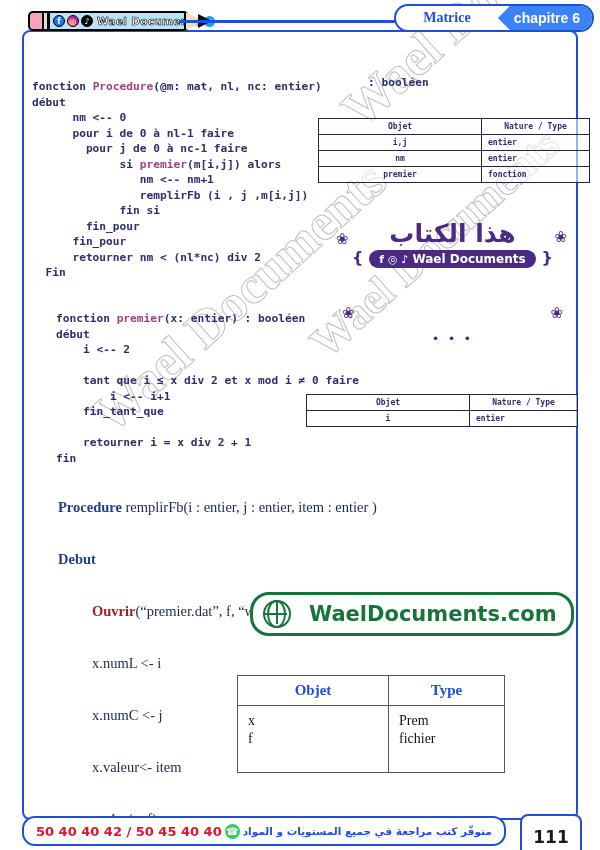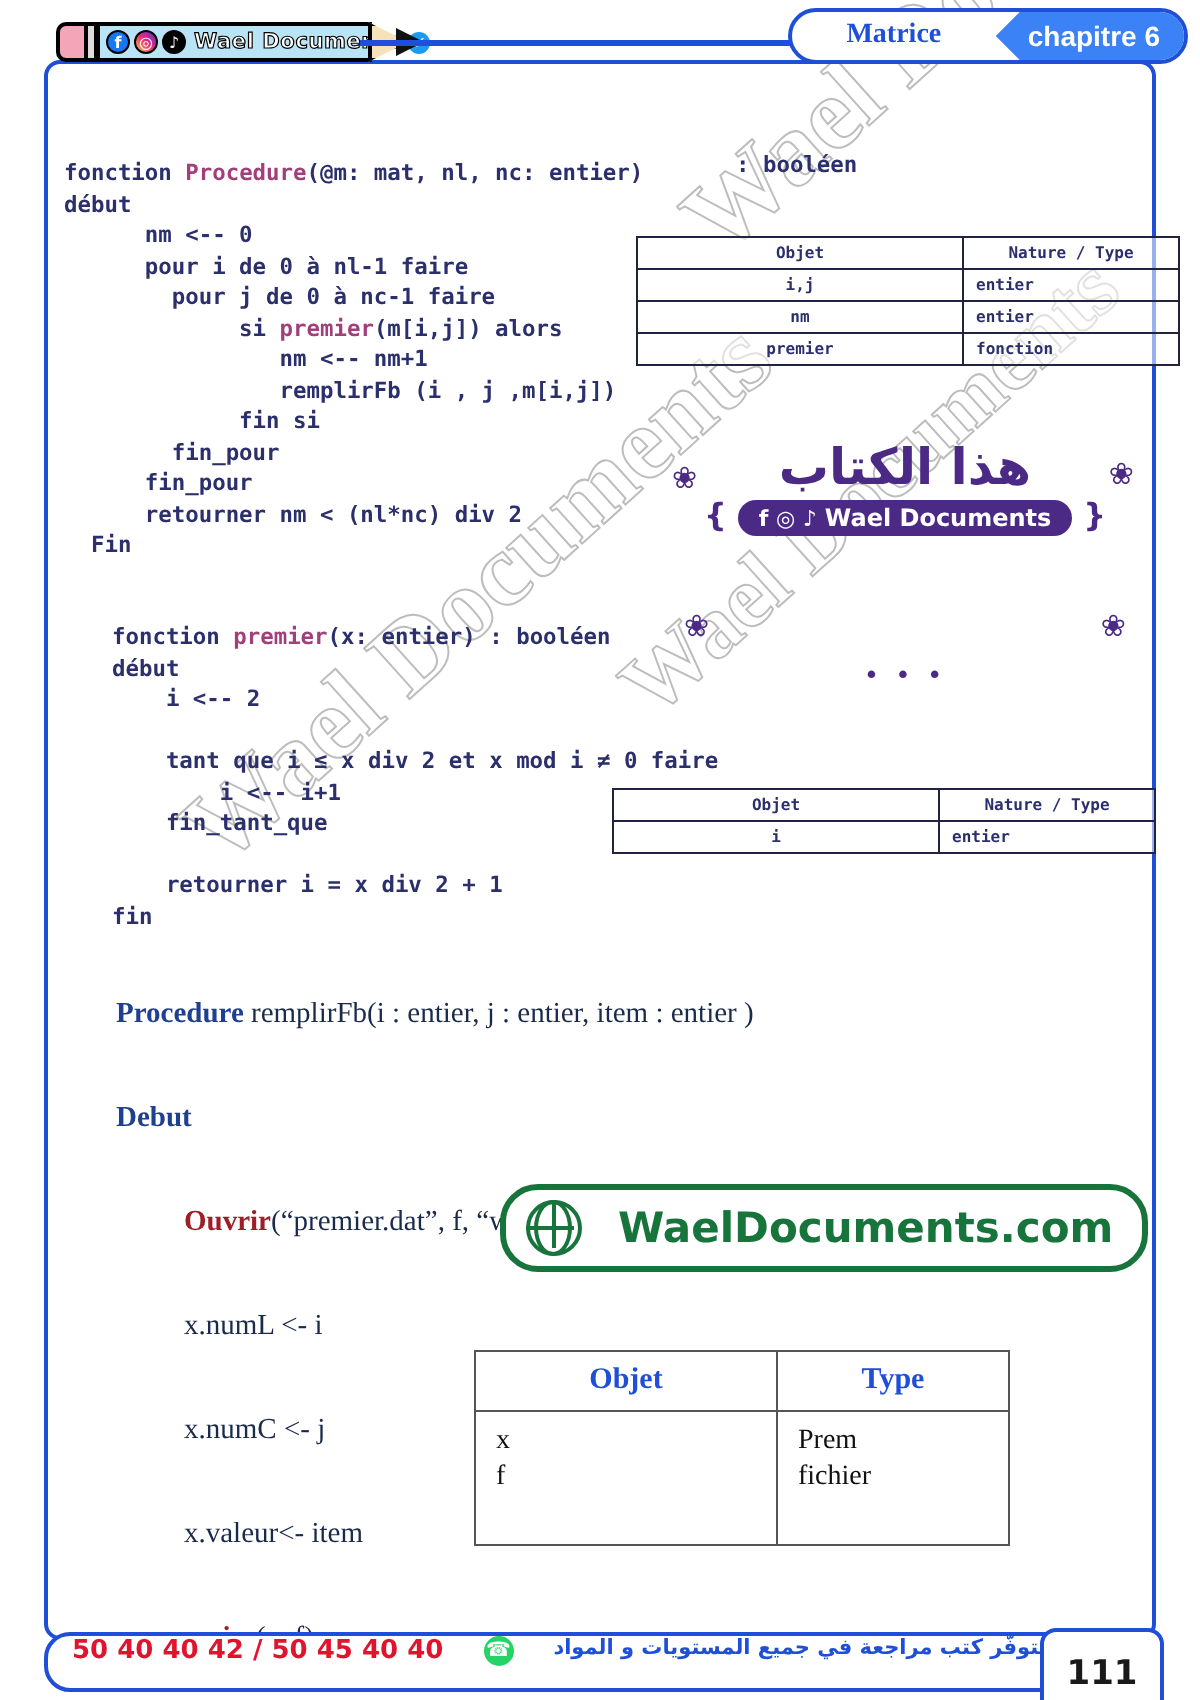--- a/index.html
+++ b/index.html
@@ -238,21 +238,21 @@
   #wm1{left:330px;top:95px;transform:rotate(-42deg);}
   #wm2{left:80px;top:400px;transform:rotate(-42deg);}
   #wm3{left:300px;top:330px;transform:rotate(-42deg);font-size:44px;}
   
   .footer{
     position:absolute;left:0;bottom:0;width:600px;height:40px;z-index:40;
   }
   .footer-pill{
     position:absolute;left:22px;top:6px;height:30px;
     border:2.5px solid #1f4fd8;border-radius:13px;background:#fff;
-    display:flex;gap:20px;padding:0 12px;
+    display:flex;align-items:center;gap:3px;padding:0 12px;
     box-sizing:border-box;
   }
   .phone{
     font-family:"DejaVu Sans",sans-serif;
     font-weight:bold;font-size:13px;color:#e0142c;white-space:nowrap;
   }
   .wa{
     width:15px;height:15px;border-radius:50%;background:#25d366;
     color:#fff;font-size:10px;display:inline-flex;align-items:center;
     justify-content:center;font-family:"DejaVu Sans",sans-serif;flex:none;

